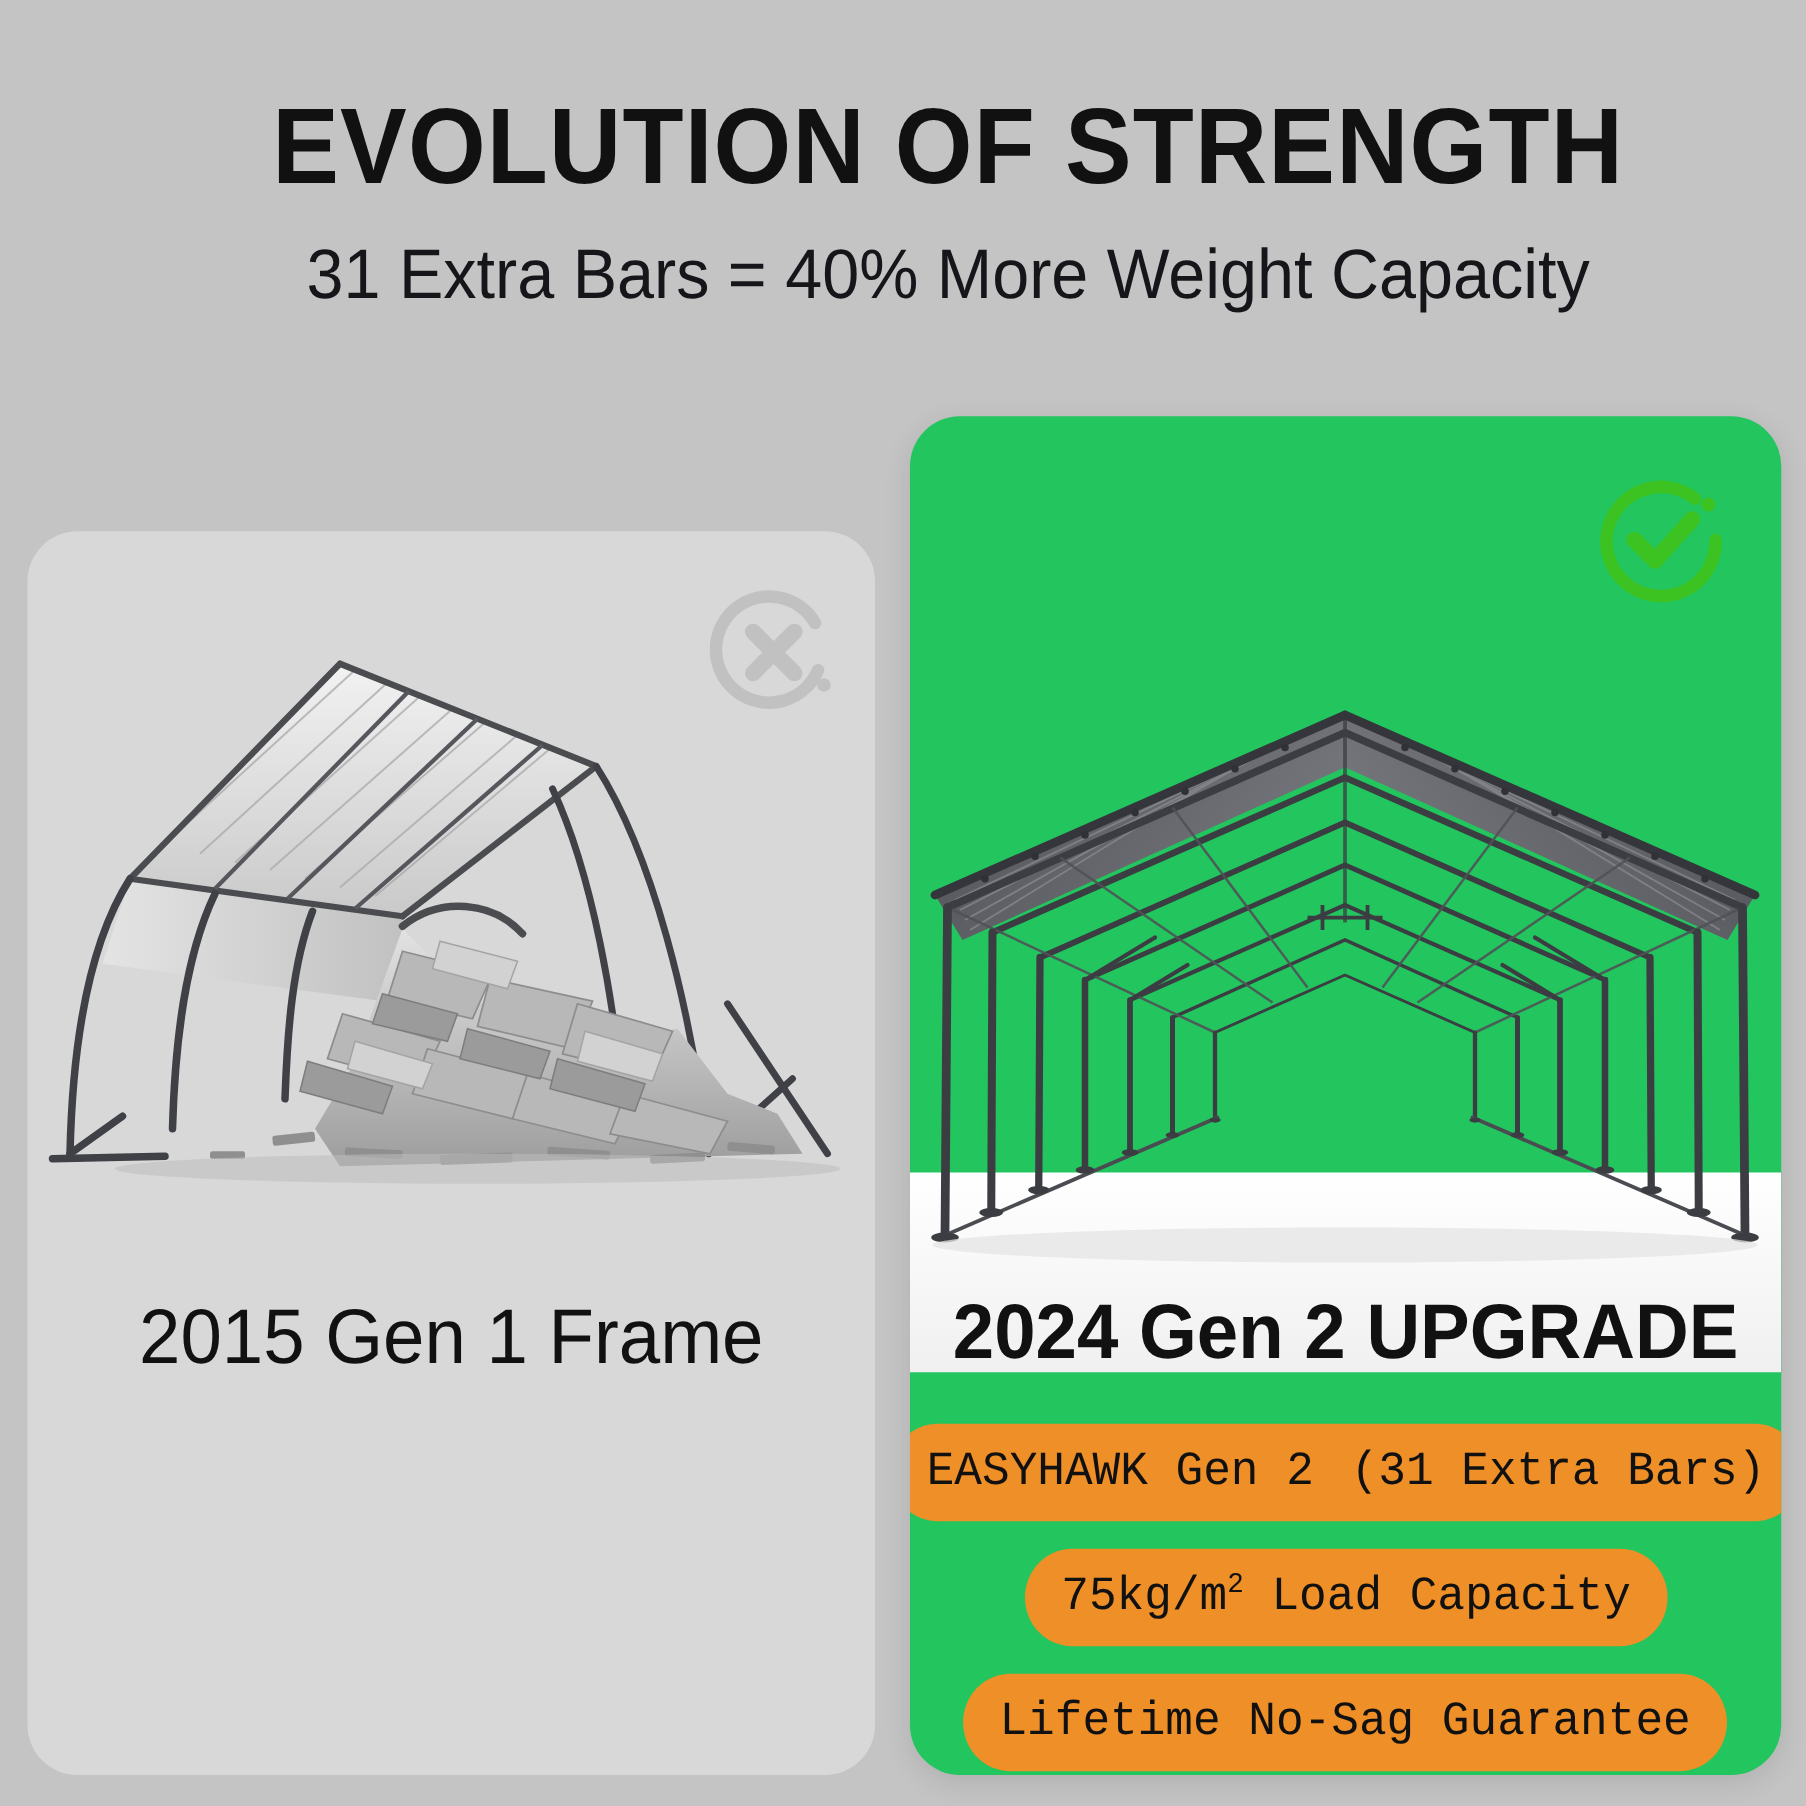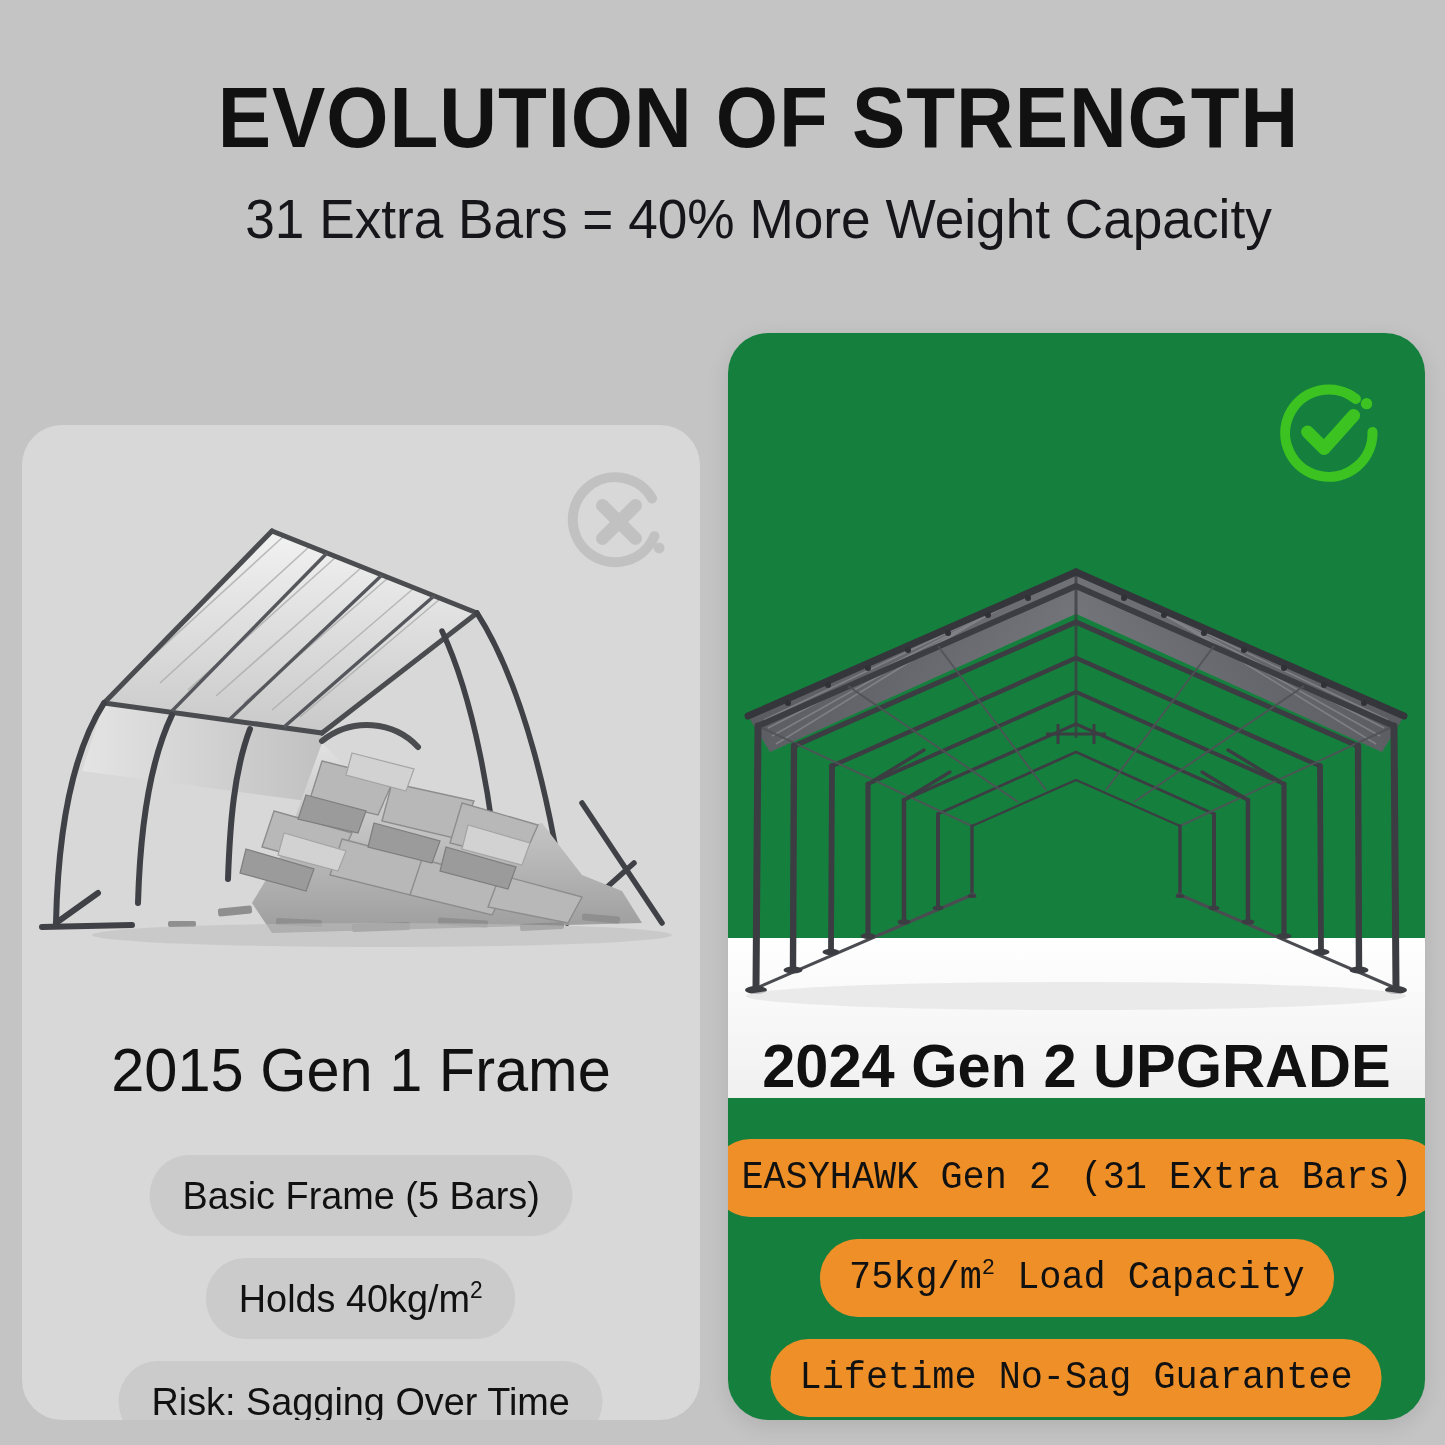--- a/index.html
+++ b/index.html
@@ -57,21 +57,21 @@
     height: 995px;
     background: #d8d8d8;
     border-radius: 40px;
     padding-left: 47px;
   }
   #card-right {
     left: 728px;
     top: 333px;
     width: 697px;
     height: 1087px;
-    background: #15803d;
+    background: #22c55e;
     border-radius: 40px;
     box-shadow: 0 6px 22px rgba(0,0,0,0.10);
   }
 
   
   .badge {
     position: absolute;
     width: 118px;
     height: 118px;
   }
@@ -277,25 +277,20 @@
 
         <path d="M 300 238 C 330 214 372 218 396 244" fill="none" stroke="#4a4c50" stroke-width="6" stroke-linecap="round"></path>
       </g>
 
       <ellipse cx="360" cy="432" rx="290" ry="12" fill="#bdbdbd" opacity="0.55"></ellipse>
     </svg>
   </div>
 
   <h3 class="card-title" id="title-left">2015 Gen 1 Frame</h3>
 
-  <div class="pill-list" id="pills-left">
-    <span class="pill pill-grey"><span>Basic Frame (5 Bars)</span></span>
-    <span class="pill pill-grey"><span>Holds 40kg/m</span><sup>2</sup></span>
-    <span class="pill pill-grey"><span>Risk: Sagging Over Time</span></span>
-  </div>
 </div>
 
 <div class="card" id="card-right">
 
   <div class="badge" id="badge-check">
     <svg viewBox="0 0 100 100" width="118" height="118">
       <path d="M 72 22 A 37 37 0 1 0 86 50" fill="none" stroke="#3cc321" stroke-width="8.5" stroke-linecap="round"></path>
       <circle cx="81" cy="26" r="4.8" fill="#3cc321"></circle>
       <path d="M 31 50 L 45 64 L 70 36" fill="none" stroke="#3cc321" stroke-width="11" stroke-linecap="round" stroke-linejoin="round"></path>
     </svg>

